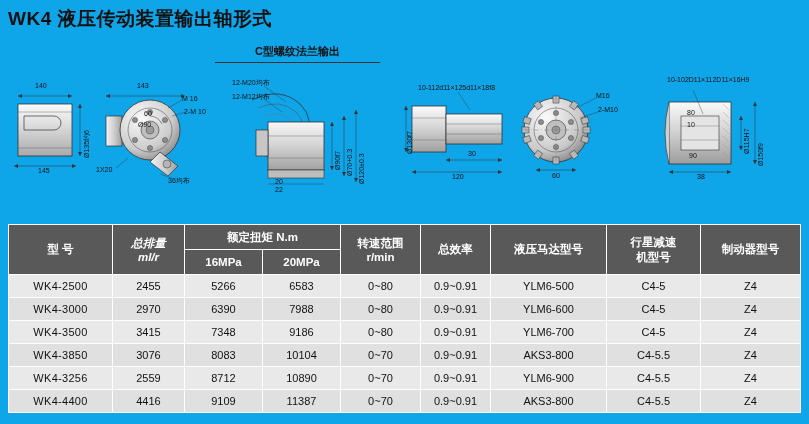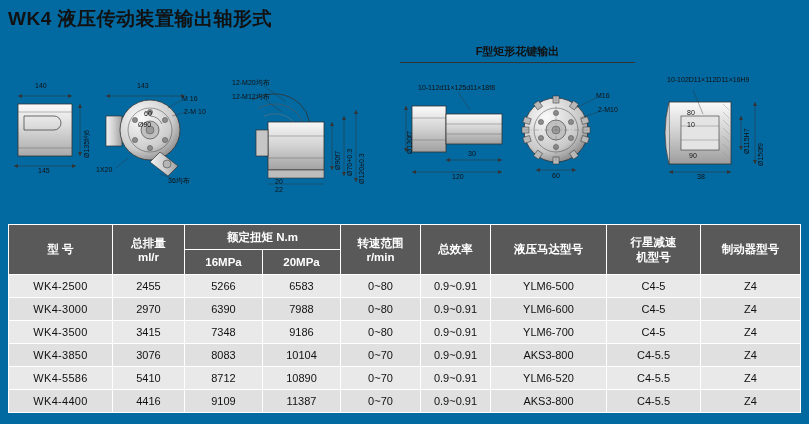--- a/index.html
+++ b/index.html
@@ -6,21 +6,21 @@
   html, body {
     margin: 0; padding: 0;
     background: #ffffff;
     font-family: "Liberation Sans", sans-serif;
   }
   #page {
     position: relative;
     width: 809px;
     height: 424px;
     overflow: hidden;
-    background: #0369a1;
+    background: #0ea5e9;
   }
   .title {
     position: absolute;
     left: 8px; top: 6px;
     font-size: 19px;
     font-weight: bold;
     color: #111;
     letter-spacing: 0.5px;
   }
   
@@ -92,21 +92,21 @@
   }
   .model-col { letter-spacing: 0.3px; }
 </style>
 </head>
 <body>
 
 <div id="page">
 
   <div class="title">WK4 液压传动装置输出轴形式</div>
 
-  <div class="diag-head dh3">F型矩形花键输出</div>
+  <div class="diag-head dh2">C型螺纹法兰输出</div>
 
   <div class="panel p1">
     <svg width="196" height="130" viewBox="0 0 196 130">
       <defs>
         <linearGradient id="g1" x1="0" y1="0" x2="0" y2="1">
           <stop offset="0%" stop-color="#fbfbfb"></stop>
           <stop offset="45%" stop-color="#d9d9d9"></stop>
           <stop offset="100%" stop-color="#a9a9a9"></stop>
         </linearGradient>
         <linearGradient id="g2" x1="0" y1="0" x2="1" y2="0">
@@ -335,21 +335,21 @@
     <div class="lbl" style="left:44px; top:86px;">90</div>
     <div class="lbl v" style="left:98px; top:88px;">Ø115H7</div>
     <div class="lbl v" style="left:112px; top:100px;">Ø150f9</div>
     <div class="lbl" style="left:52px; top:107px;">38</div>
   </div>
 
   <table id="spec-table">
     <thead>
       <tr>
         <th rowspan="2" style="width:104px;">型  号</th>
-        <th rowspan="2" style="width:72px;">
+        <th rowspan="2" style="width:72px;font-style:italic;">
           <div>总排量</div>
           <div>ml/r</div>
         </th>
         <th colspan="2" style="width:152px;">额定扭矩 N.m</th>
         <th rowspan="2" style="width:80px;">
           <div>转速范围</div>
           <div>r/min</div>
         </th>
         <th rowspan="2" style="width:70px;">总效率</th>
         <th rowspan="2" style="width:116px;">液压马达型号</th>
@@ -403,27 +403,27 @@
           <td>3076</td>
           <td>8083</td>
           <td>10104</td>
           <td>0~70</td>
           <td>0.9~0.91</td>
           <td>AKS3-800</td>
           <td>C4-5.5</td>
           <td>Z4</td>
         </tr>
         <tr>
-          <td class="model-col">WK4-5586</td>
-          <td>5410</td>
+          <td class="model-col">WK4-3256</td>
+          <td>2559</td>
           <td>8712</td>
           <td>10890</td>
           <td>0~70</td>
           <td>0.9~0.91</td>
-          <td>YLM6-520</td>
+          <td>YLM6-900</td>
           <td>C4-5.5</td>
           <td>Z4</td>
         </tr>
         <tr>
           <td class="model-col">WK4-4400</td>
           <td>4416</td>
           <td>9109</td>
           <td>11387</td>
           <td>0~70</td>
           <td>0.9~0.91</td>

